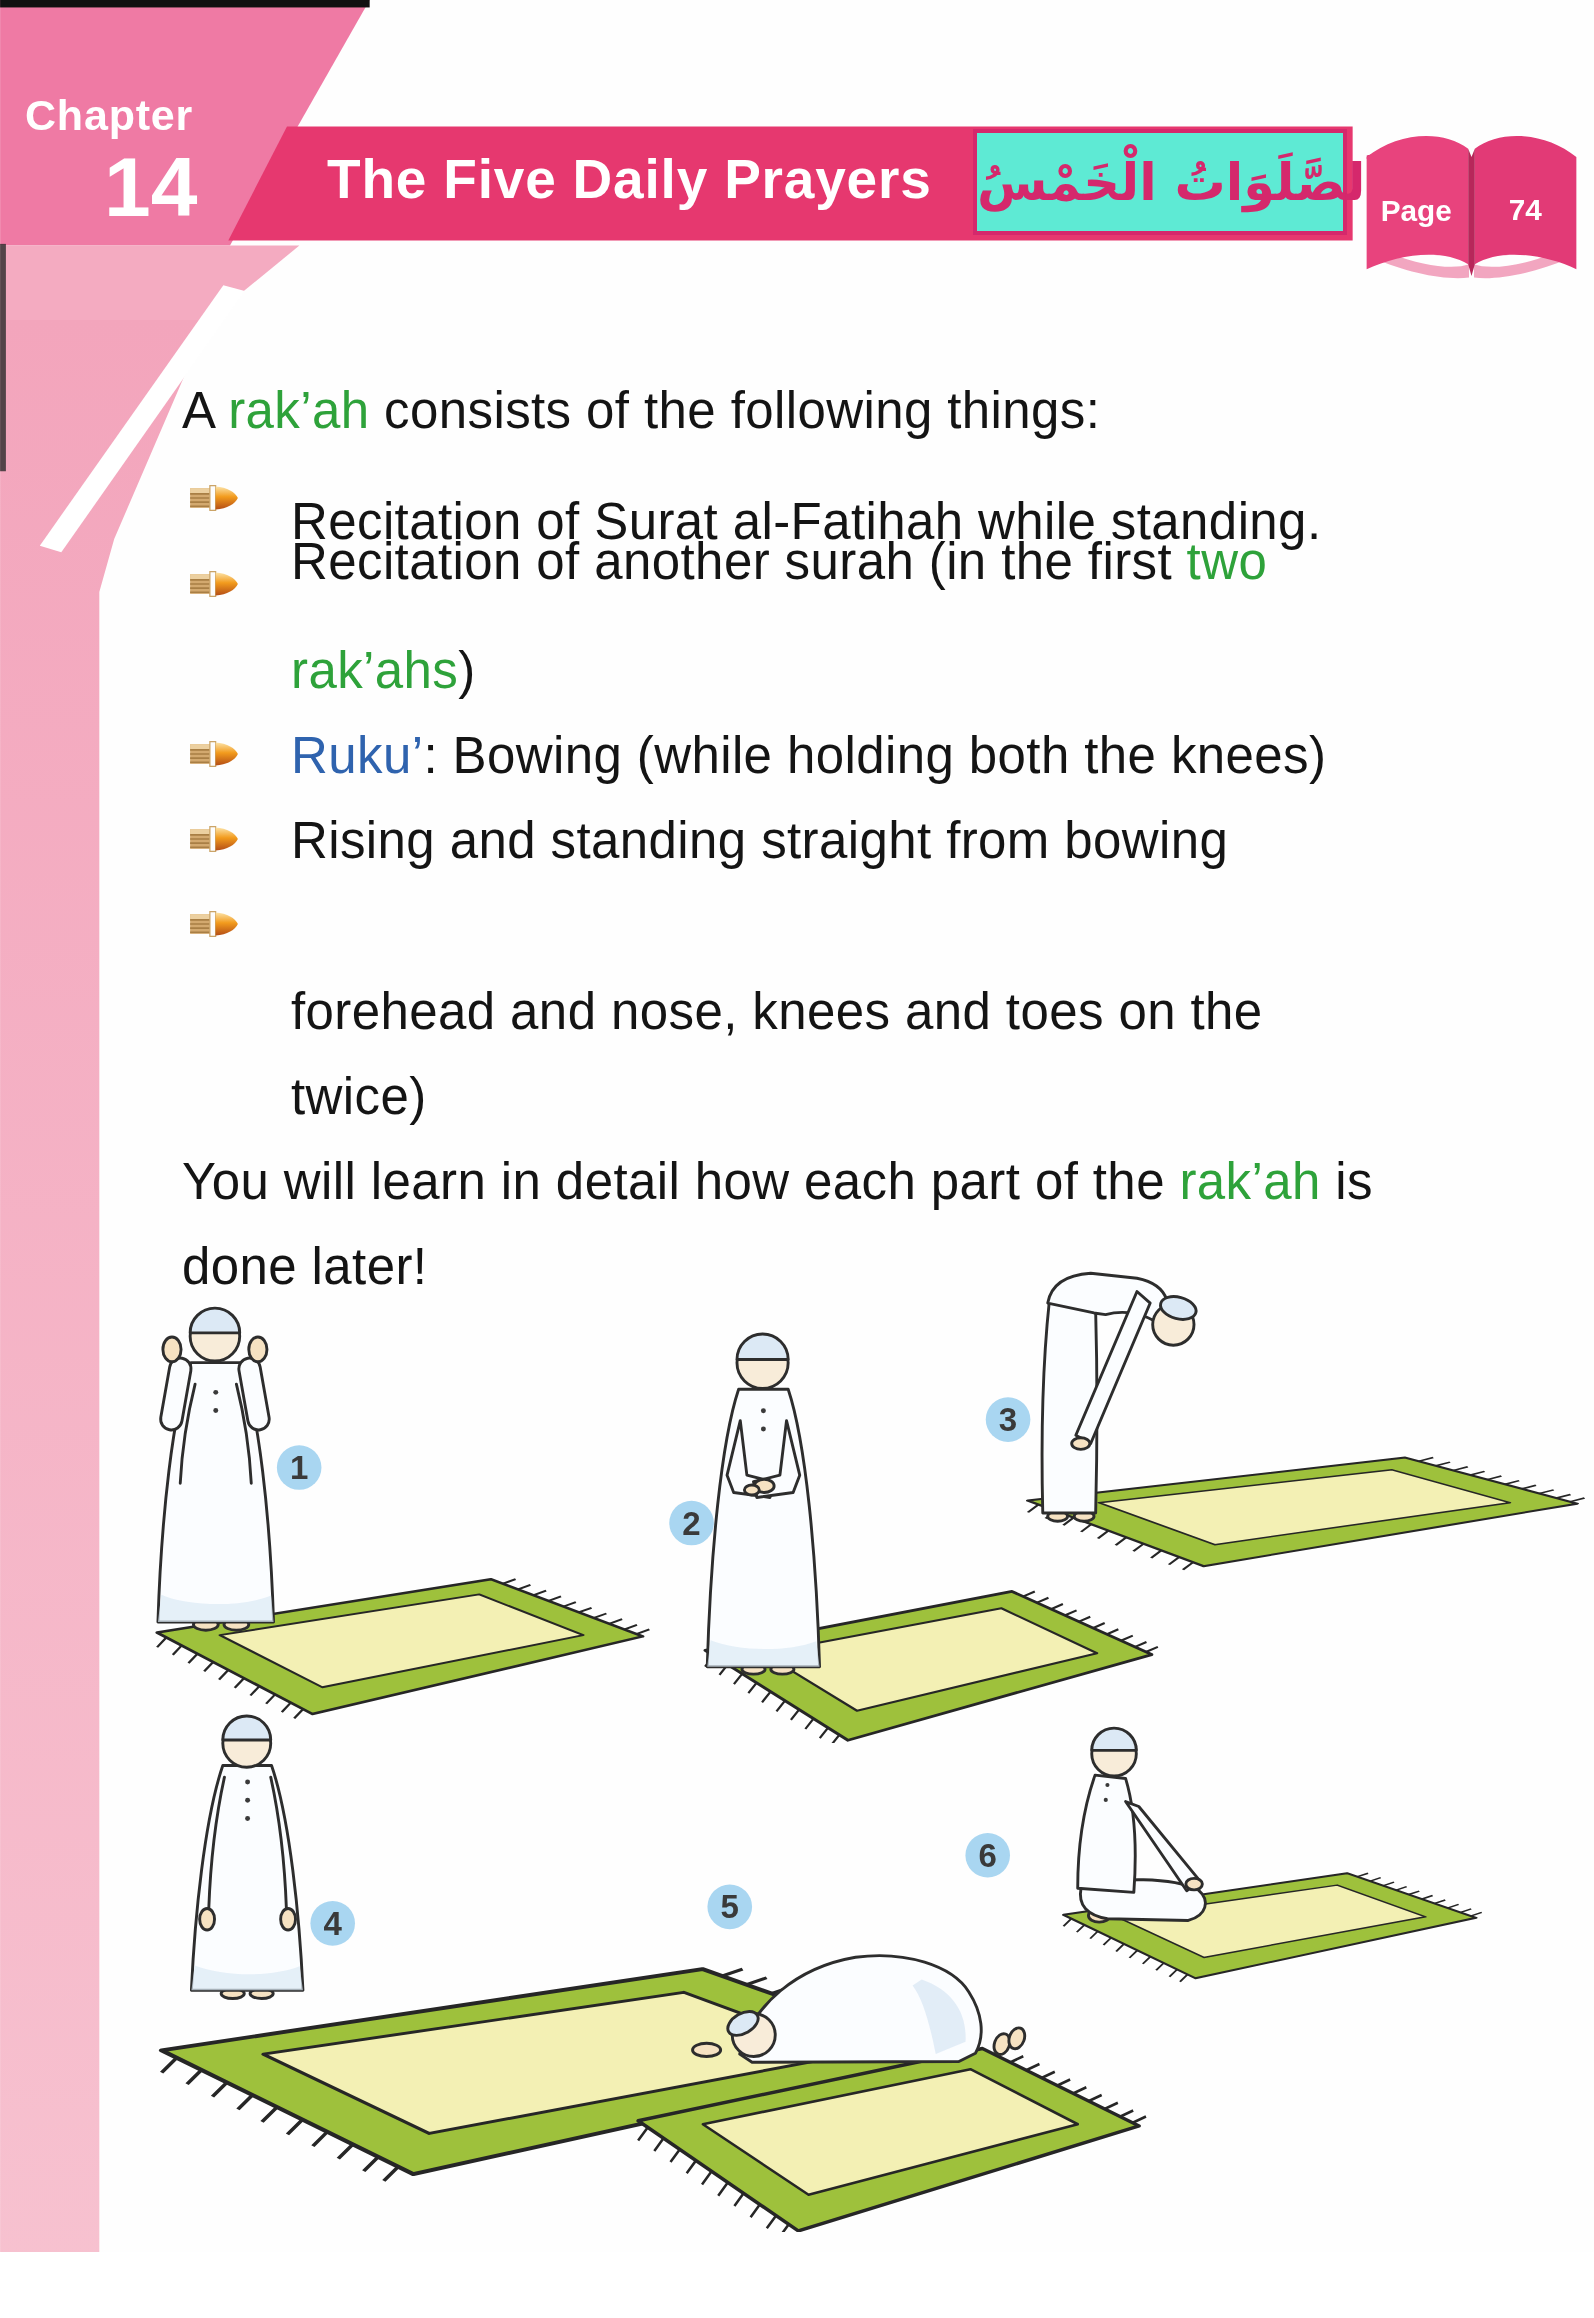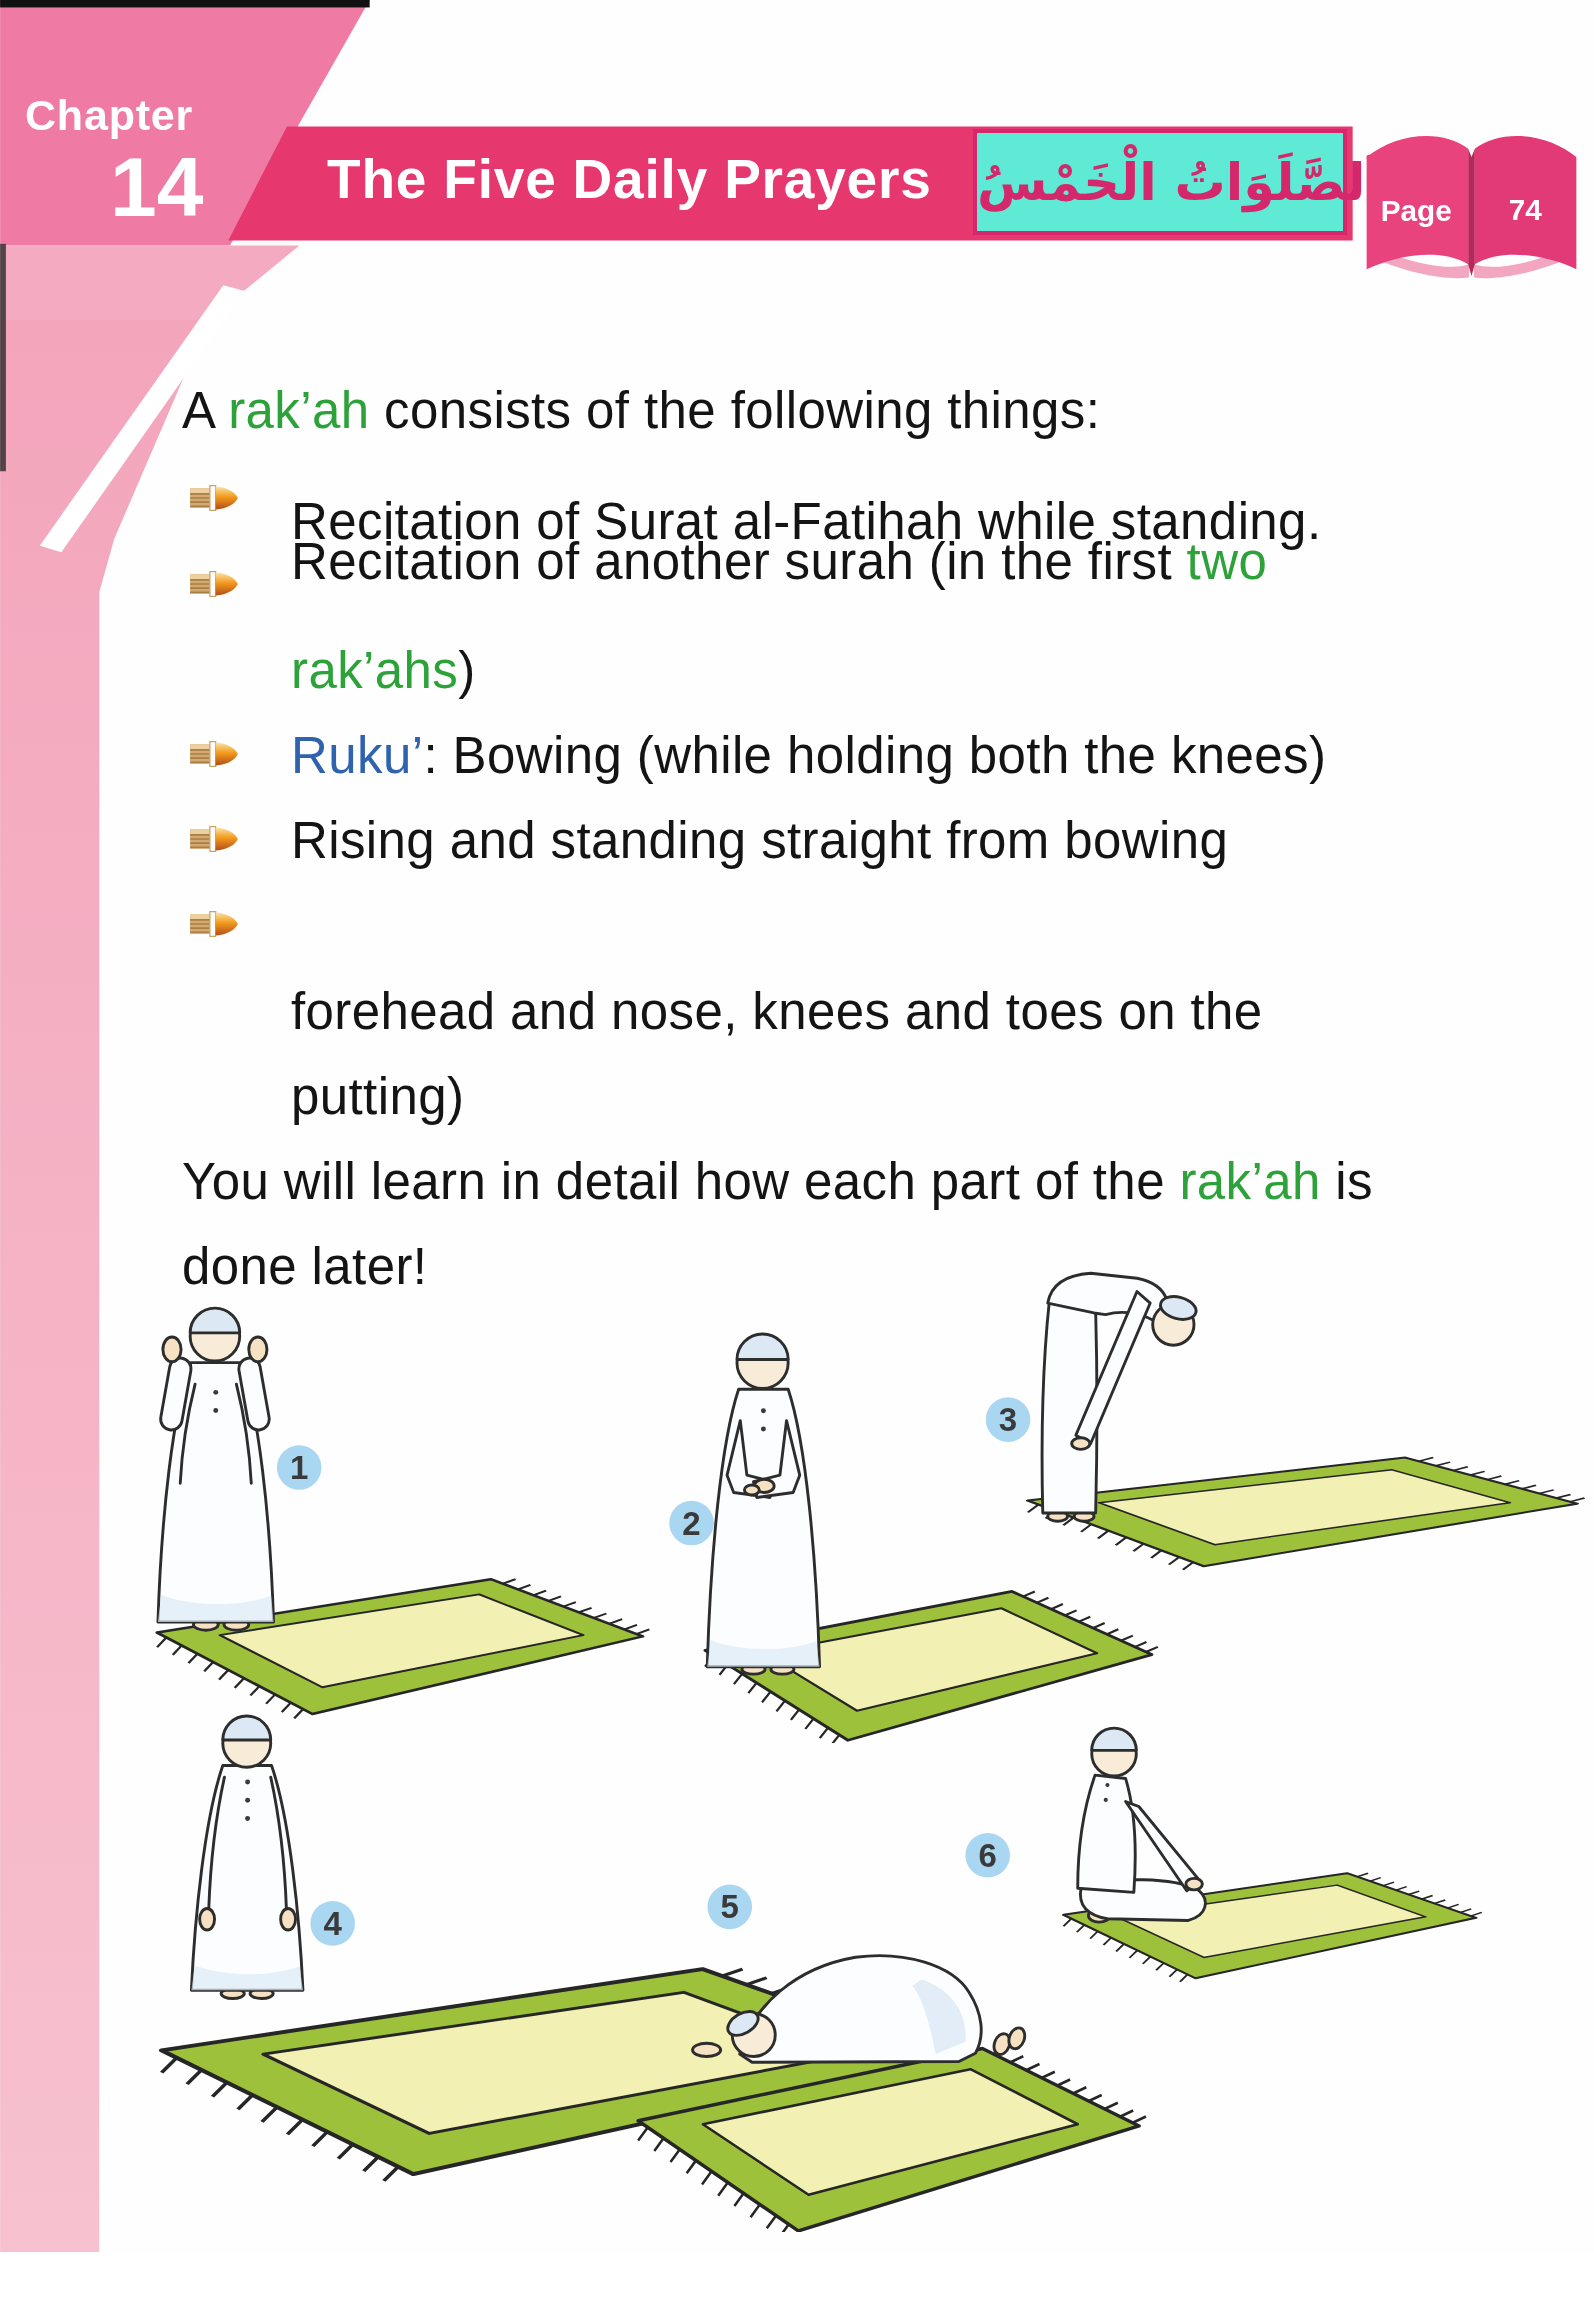--- a/index.html
+++ b/index.html
@@ -2,21 +2,21 @@
 <html style="font-size:13.2px"><head>
 <meta charset="utf-8">
 <style>
   html,body{margin:0;padding:0;background:#ffffff;}
   #page{position:relative;width:1595px;height:2252px;background:#fefefe;overflow:hidden;
         font-family:"Liberation Sans", sans-serif;}
   svg{display:block;}
   .abs{position:absolute;}
   
   .chapter-label{left:25px;top:91px;font-size:43px;font-weight:bold;color:#ffffff;letter-spacing:0.8px;}
-  .chapter-number{left:104px;top:139px;font-size:84px;font-weight:bold;color:#ffffff;margin-left:6px;}
+  .chapter-number{left:104px;top:139px;font-size:84px;font-weight:bold;color:#ffffff;}
   .band-title{left:327px;top:147px;font-size:55px;font-weight:bold;color:#ffffff;letter-spacing:0.8px;white-space:nowrap;}
   .arabic-box{left:973px;top:129px;width:374px;height:106px;background:#5eead4;
               border:4.1px solid #d5286c;box-sizing:border-box;display:flex;align-items:center;justify-content:flex-start;}
   .arabic-text{font-family:"DejaVu Sans", sans-serif;direction:rtl;font-size:51px;font-weight:bold;color:#d5286c;white-space:nowrap;}
   
   .line{position:absolute;font-size:51px;color:#141414;letter-spacing:0.4px;white-space:nowrap;line-height:63px;height:64px;}
   .para{left:182px;}
   .btext{left:291px;}
   .seg-green{color:#2ea23a;}
   .seg-blue{color:#2f63ae;}
@@ -85,21 +85,21 @@
     <text x="200" y="116" text-anchor="middle" font-size="36" font-weight="bold" fill="#ffffff" font-family="Liberation Sans, sans-serif">74</text>
   </svg>
 
   <div class="line para l0"><span>A </span><span class="seg-green">rak’ah</span><span> consists of the following things:</span></div>
   <div class="line btext l1"><span>Recitation of Surat al-Fatihah while standing.</span></div>
   <div class="line btext l2"><span>Recitation of another surah (in the first </span><span class="seg-green">two</span></div>
   <div class="line btext l3"><span class="seg-green">rak’ahs</span><span>)</span></div>
   <div class="line btext l4"><span class="seg-blue">Ruku’</span><span>: Bowing (while holding both the knees)</span></div>
   <div class="line btext l5"><span>Rising and standing straight from bowing</span></div>
   <div class="line btext l7"><span>forehead and nose, knees and toes on the</span></div>
-  <div class="line btext l8"><span>putting)</span></div>
+  <div class="line btext l8"><span>twice)</span></div>
   <div class="line para l9"><span>You will learn in detail how each part of the </span><span class="seg-green">rak’ah</span><span> is</span></div>
   <div class="line para l10"><span>done later!</span></div>
 
   <svg class="bullet-icon b1" viewBox="0 0 58 34">
       <use href="#bullet-arrow"></use>
     </svg>
   <svg class="bullet-icon b2" viewBox="0 0 58 34">
       <use href="#bullet-arrow"></use>
     </svg>
   <svg class="bullet-icon b3" viewBox="0 0 58 34">

